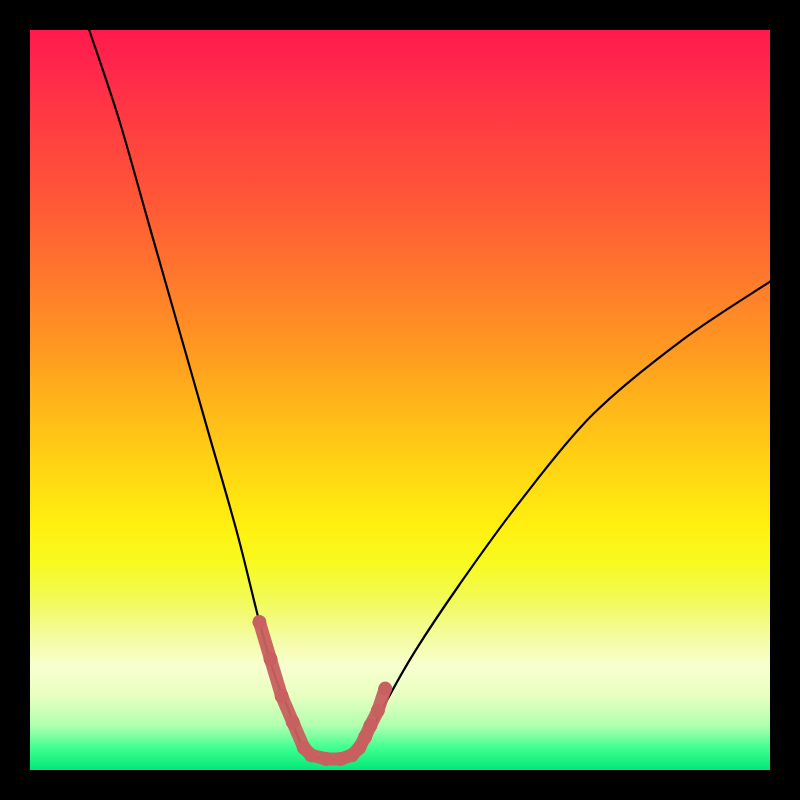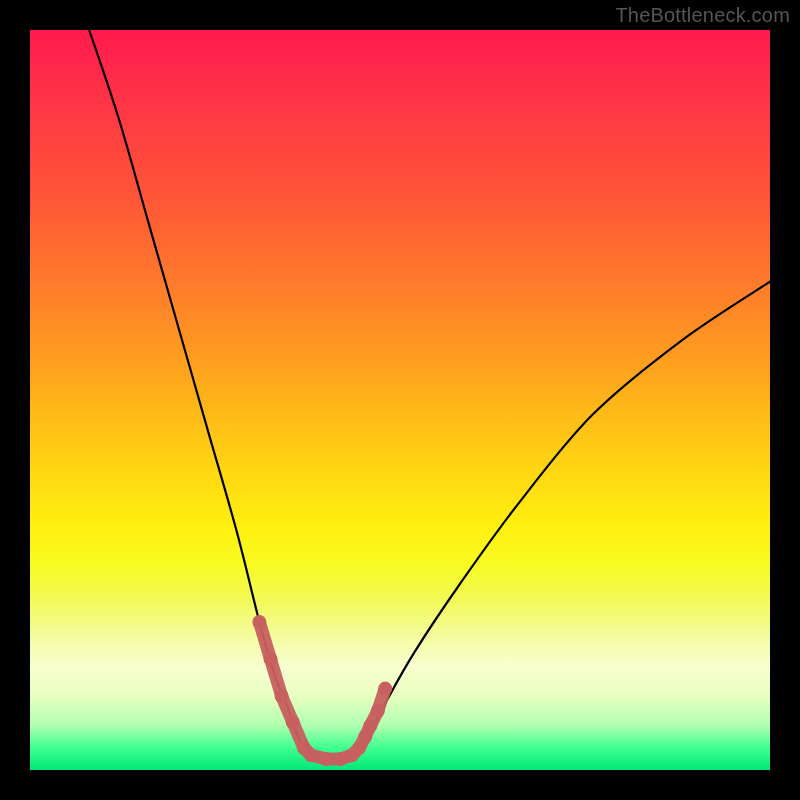--- a/index.html
+++ b/index.html
@@ -97,14 +97,13 @@
           <circle cx="310.8" cy="728.9" r="7" fill="#c86060"></circle>
           <circle cx="321.9" cy="725.2" r="7" fill="#c86060"></circle>
           <circle cx="329.3" cy="717.8" r="7" fill="#c86060"></circle>
           <circle cx="335.21999999999997" cy="706.7" r="7" fill="#c86060"></circle>
           <circle cx="340.40000000000003" cy="695.6" r="7" fill="#c86060"></circle>
           <circle cx="347.79999999999995" cy="680.8" r="7" fill="#c86060"></circle>
           <circle cx="355.2" cy="658.6" r="7" fill="#c86060"></circle>
         </g>
     </svg>
   </div>
-  <div class="watermark">TheBottleneck.com</div>
 </div>
 
 </body></html>

